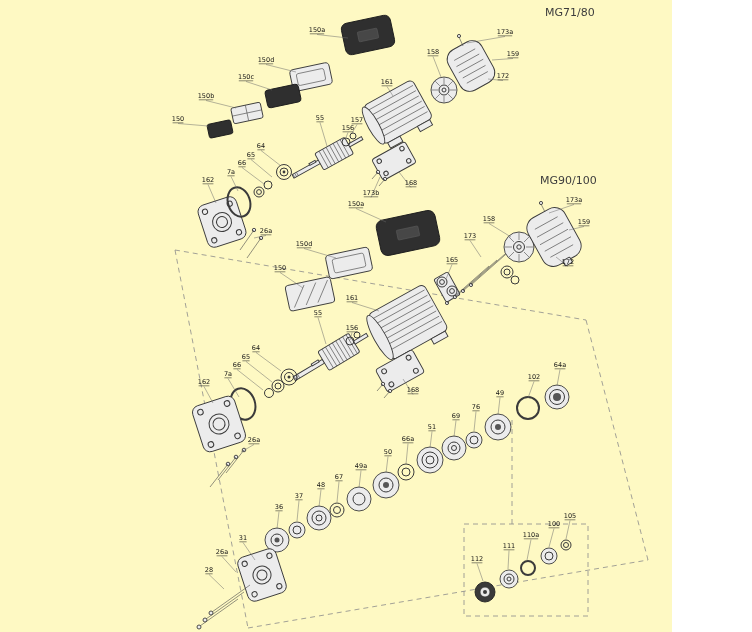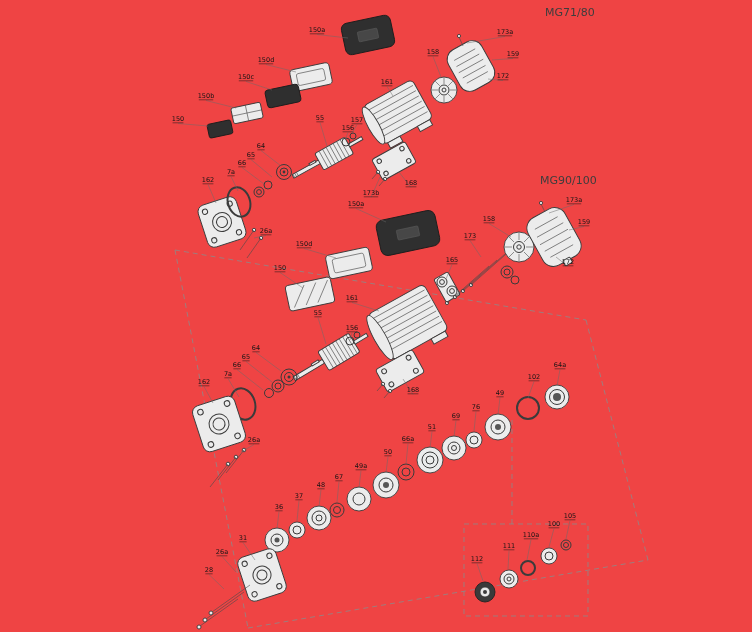--- a/index.html
+++ b/index.html
@@ -1,16 +1,16 @@
 <!DOCTYPE html>
 <html><head>
 <meta charset="utf-8">
 <style>
   html,body{margin:0;padding:0;background:#ffffff;}
-  .stage{position:relative;width:752px;height:632px;background:#ef4444;overflow:hidden;
+  .stage{position:relative;width:672px;height:632px;background:#fef9c3;overflow:hidden;
          font-family:"DejaVu Sans",sans-serif;}
   svg{position:absolute;left:0;top:0;}
   .part{fill:#ececec;stroke:#3b3b3b;stroke-width:0.9;}
   .dark{fill:#2f2f2f;stroke:#1d1d1d;stroke-width:0.9;}
   .ring{fill:none;stroke:#3b3b3b;stroke-width:1;}
   .oring{fill:none;stroke:#3b3b3b;stroke-width:2;}
   .thin{fill:none;stroke:#4a4a4a;stroke-width:0.6;}
   .dashed{fill:none;stroke:#8a8a8a;stroke-width:0.8;stroke-dasharray:5 4;}
   .leader{stroke:#6a6a6a;stroke-width:0.5;}
   .callout{font-size:6.5px;fill:#141414;text-anchor:middle;}

